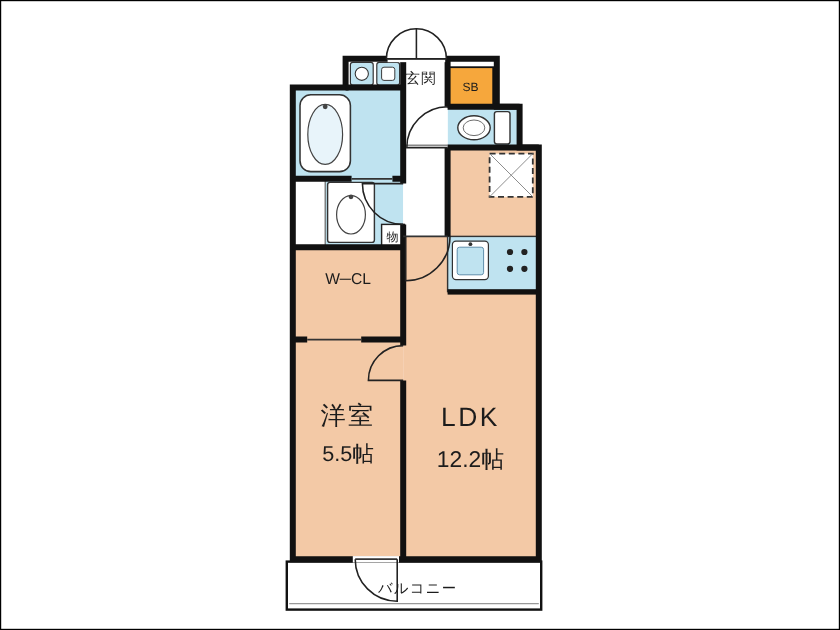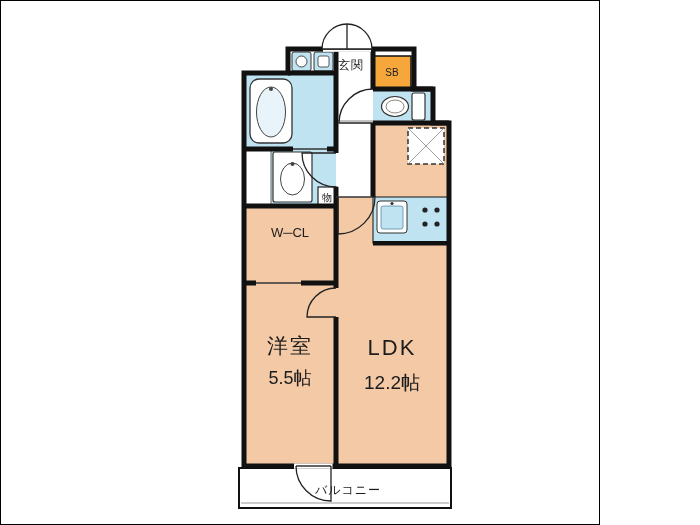--- a/index.html
+++ b/index.html
@@ -1,17 +1,17 @@
 <!DOCTYPE html>
 <html><head>
 <meta charset="utf-8">
 <style>
   html,body{margin:0;padding:0;background:#fff;}
   .stage{
-    width:600px;height:525px;position:relative;box-sizing:border-box;
+    width:700px;height:525px;position:relative;box-sizing:border-box;
     background:#fff;border:1px solid #000;overflow:hidden;
     font-family:"Liberation Sans","DejaVu Sans",sans-serif;
   }
   svg{display:block;}
   text{
     font-family:"Liberation Sans","DejaVu Sans",sans-serif;
     fill:#1c1c1c;
   }
   .room-label{letter-spacing:2px;}
   .small-label{letter-spacing:1px;}

